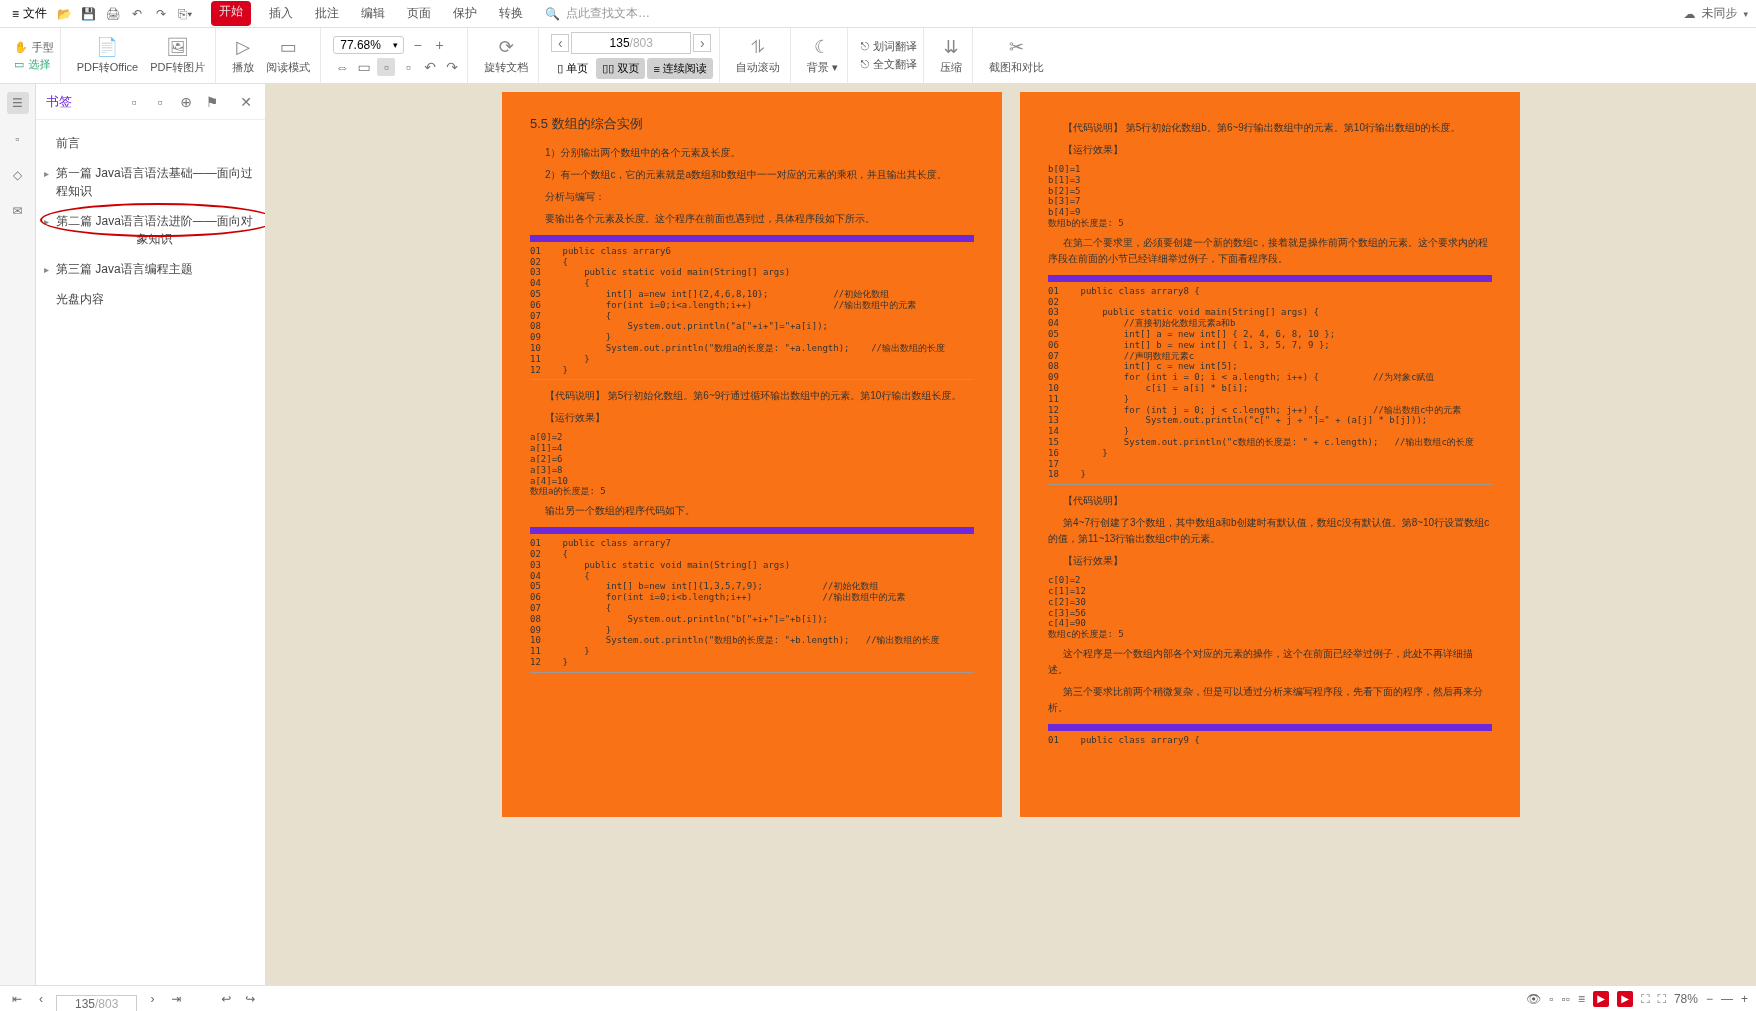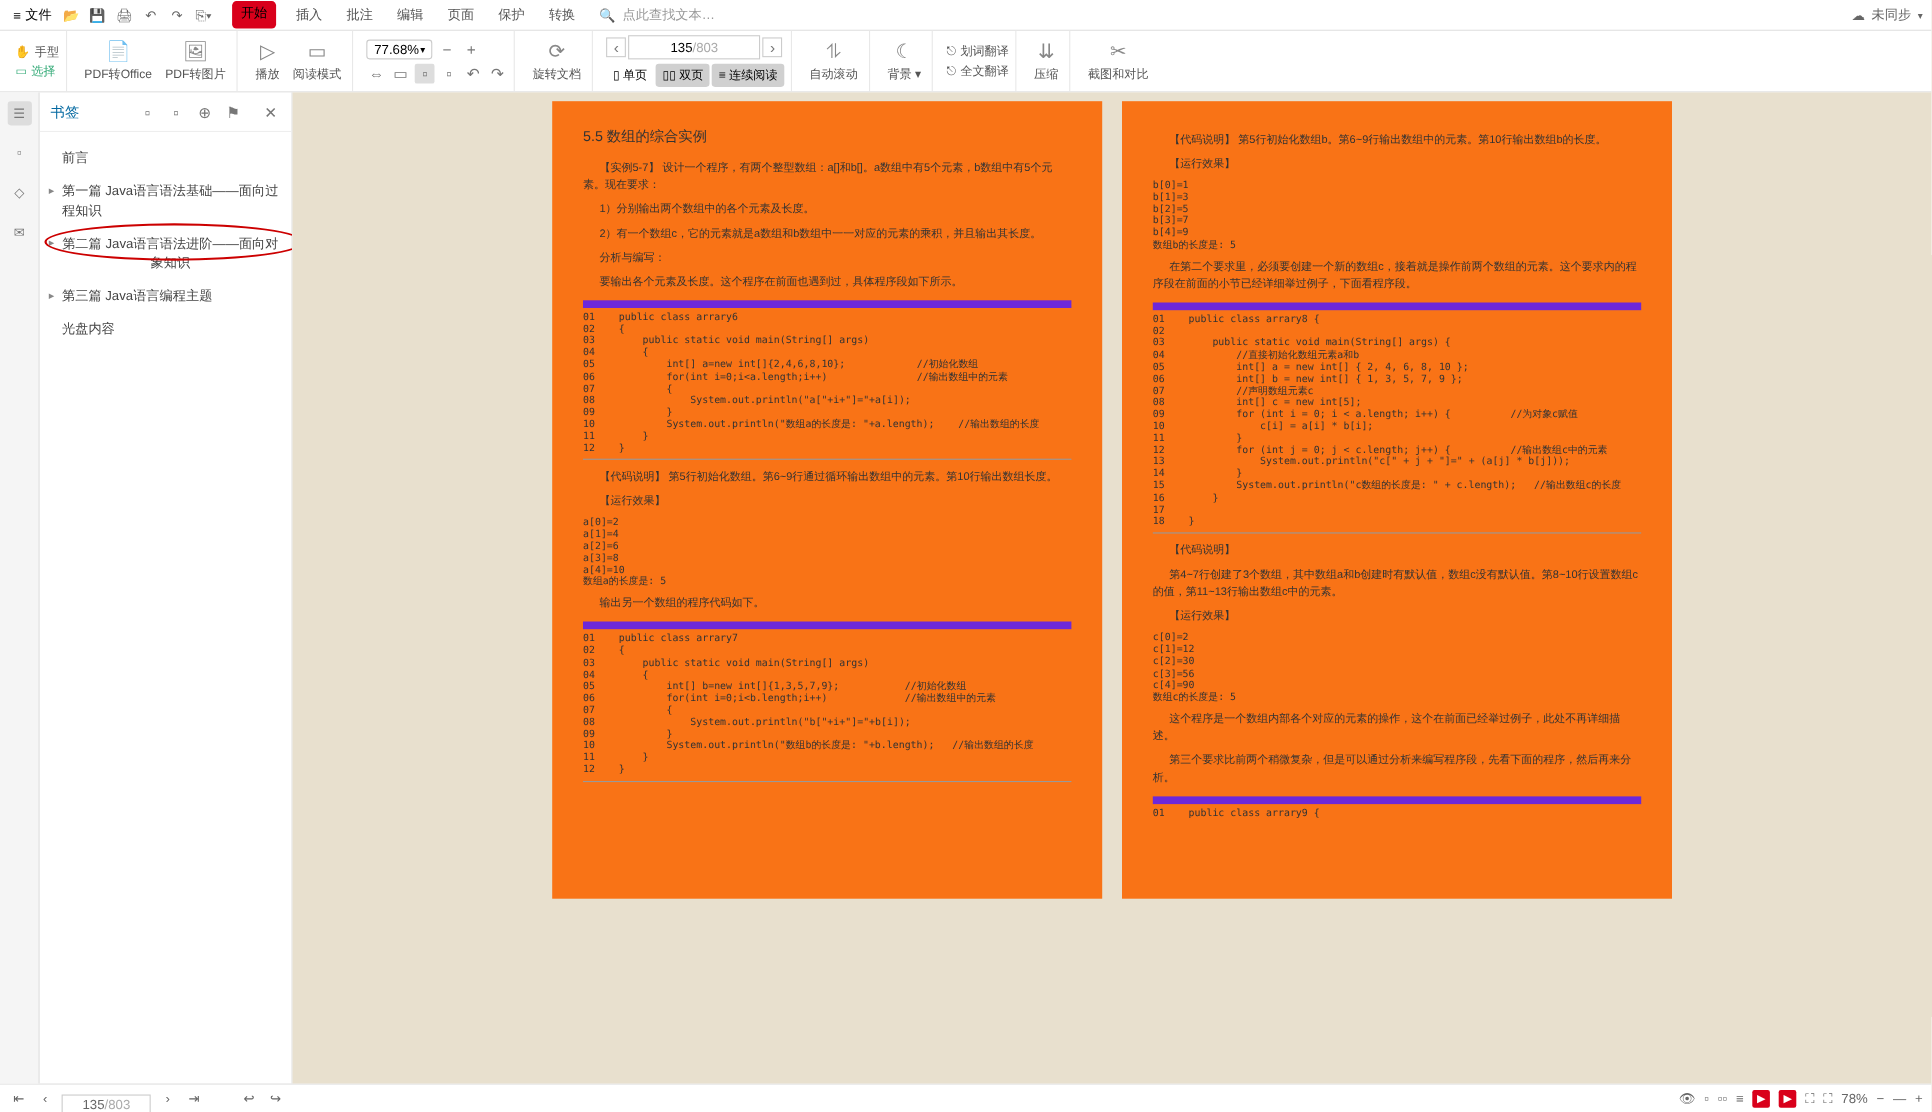--- a/index.html
+++ b/index.html
@@ -4,52 +4,52 @@
 <style>
 * { box-sizing: border-box; margin: 0; padding: 0; }
 body { font-family: "Microsoft YaHei", Arial, sans-serif; font-size: 12px; background: #fff; overflow: hidden; }
 
 
 .menubar { height: 28px; display: flex; align-items: center; padding: 0 8px; border-bottom: 1px solid #e0e0e0; gap: 4px; }
 .menubar .file-btn { display: flex; align-items: center; gap: 4px; cursor: pointer; padding: 0 4px; }
 .menubar .icon-btn { width: 20px; height: 20px; display: flex; align-items: center; justify-content: center; cursor: pointer; color: #666; }
 .menubar .tabs { display: flex; gap: 14px; margin-left: 12px; }
 .menubar .tab { cursor: pointer; padding: 4px 4px; color: #555; }
-.menubar .tab.active { background: #d9001b; color: #000000; border-radius: 4px; padding: 2px 8px; }
+.menubar .tab.active { background: #d9001b; color: #e5e5e5; border-radius: 4px; padding: 2px 8px; }
 .menubar .search-area { display: flex; align-items: center; gap: 6px; margin-left: 14px; color: #999; }
 .menubar .right { margin-left: auto; display: flex; align-items: center; gap: 6px; color: #666; }
 
 
 .toolbar { height: 56px; display: flex; align-items: center; padding: 0 8px; border-bottom: 1px solid #e0e0e0; gap: 6px; }
 .tool-group { display: flex; align-items: center; gap: 4px; padding: 0 6px; border-right: 1px solid #e8e8e8; height: 100%; }
 .tool-group:last-child { border-right: none; }
 .tool-btn { display: flex; flex-direction: column; align-items: center; gap: 2px; cursor: pointer; padding: 2px 4px; font-size: 11px; color: #555; }
 .tool-btn .ico { font-size: 18px; color:#888; }
 .tool-btn-row { display: flex; align-items: center; gap: 4px; cursor: pointer; font-size: 11px; color: #555; }
 .small-icon { width: 18px; height: 18px; display: inline-flex; align-items: center; justify-content: center; cursor: pointer; color: #777; font-size: 14px; }
-.zoom-box { display: flex; align-items: center; border: 1px solid #ccc; border-radius: 3px; padding: 1px 6px; font-size: 12px; gap: 1px; }
+.zoom-box { display: flex; align-items: center; border: 1px solid #ccc; border-radius: 3px; padding: 1px 6px; font-size: 12px; gap: 12px; }
 .page-nav { display: flex; align-items: center; gap: 2px; }
 .page-input { border: 1px solid #ccc; height: 22px; text-align: center; display: flex; align-items: center; justify-content: center; width: 120px; font-size: 12px; }
 .page-input .cur { color:#000; }
 .page-input .total { color:#aaa; }
 .toggle-btn { padding: 3px 6px; border-radius: 3px; font-size: 11px; cursor:pointer; display:flex; align-items:center; gap:3px;}
 .toggle-btn.active { background: #d0d0d0; }
 
 
 .main { display: flex; height: calc(100vh - 28px - 56px - 26px); }
 
 
 .left-strip { width: 36px; background: #f5f5f5; border-right: 1px solid #e0e0e0; display: flex; flex-direction: column; align-items: center; padding-top: 8px; gap: 14px; }
 .left-strip .strip-icon { width: 22px; height: 22px; display: flex; align-items: center; justify-content: center; cursor: pointer; color: #777; }
 .left-strip .strip-icon.active { background: #ddd; border-radius: 3px; }
 
 
 .bookmarks { width: 230px; border-right: 1px solid #e0e0e0; display: flex; flex-direction: column; }
 .bm-header { height: 36px; display: flex; align-items: center; padding: 0 10px; border-bottom: 1px solid #eee; gap: 10px; }
-.bm-title { font-size: 13px; color: #0369a1; }
+.bm-title { font-size: 13px; color: #6d28d9; }
 .bm-hicons { display:flex; gap:8px; margin-left:auto; color:#888; }
 .bm-list { padding: 8px 6px; overflow-y: auto; }
 .bm-item { padding: 6px 6px 6px 14px; font-size: 12px; color: #444; cursor: pointer; position: relative; line-height: 1.5; }
 .bm-item.has-children::before { content: "▸"; position: absolute; left: 2px; font-size: 10px; color: #888; top: 8px; }
 .bm-item.highlighted { position: relative; text-align: center; }
 .bm-item.highlighted .oval { position: absolute; left: -2px; top: -3px; width: 236px; height: 34px; border: 2px solid #c00; border-radius: 50%; pointer-events: none; }
 
 
 .doc-view { flex: 1; background: #e8e0ce; overflow: auto; display: flex; justify-content: center; padding: 8px; gap: 18px; position: relative; }
 .page { background: #f97316; width: 500px; height: 725px; padding: 22px 28px; font-size: 10px; color: #333; line-height: 1.6; overflow: hidden; position:relative;}
@@ -259,21 +259,20 @@
       <defs>
           <marker id="ah" markerWidth="10" markerHeight="8" refX="9" refY="4" orient="auto">
             <polygon points="0 0, 10 4, 0 8" fill="#d00"></polygon>
           </marker>
         </defs>
       <line x1="10" y1="120" x2="165" y2="30" stroke="#d00" stroke-width="2" marker-end="url(#ah)"></line>
     </svg>
 
     <div class="page">
       <h3>5.5  数组的综合实例</h3>
-      <p class="para">【实例5-7】 设计一个程序，有两个整型数组：a[]和b[]。a数组中有5个元素，b数组中有5个元素。现在要求：</p>
       <p class="para">1）分别输出两个数组中的各个元素及长度。</p>
       <p class="para">2）有一个数组c，它的元素就是a数组和b数组中一一对应的元素的乘积，并且输出其长度。</p>
       <p class="para">分析与编写：</p>
       <p class="para">要输出各个元素及长度。这个程序在前面也遇到过，具体程序段如下所示。</p>
       <div class="code-block">01    public class arrary6
 02    {
 03        public static void main(String[] args)
 04        {
 05            int[] a=new int[]{2,4,6,8,10};            //初始化数组
 06            for(int i=0;i&lt;a.length;i++)               //输出数组中的元素

